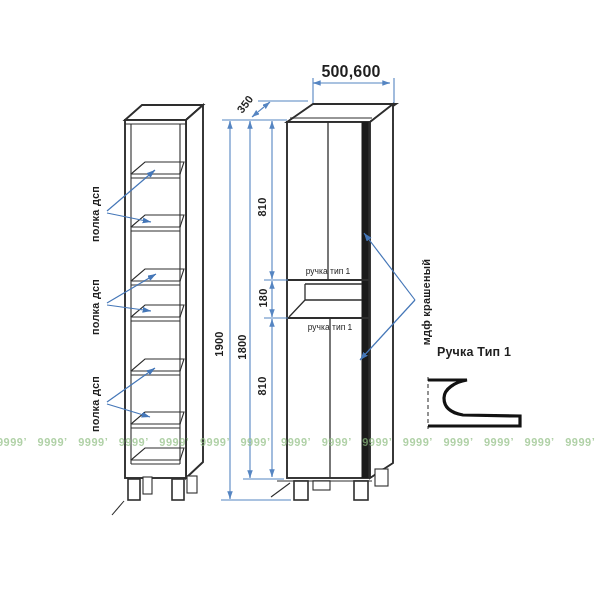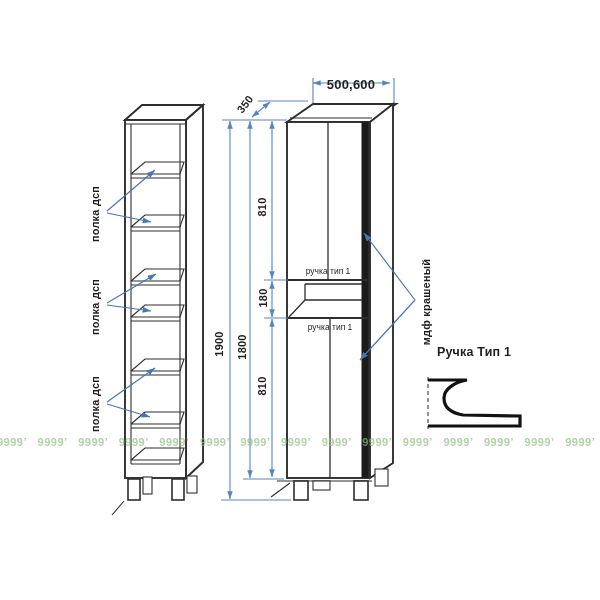--- a/index.html
+++ b/index.html
@@ -5,21 +5,21 @@
   html,body{margin:0;padding:0;background:#fff;}
   #stage{position:relative;width:600px;height:600px;background:#fff;overflow:hidden;
          font-family:"Liberation Sans",sans-serif;}
   #stage svg{position:absolute;left:0;top:0;}
   .lbl{position:absolute;transform:translate(-50%,-50%);white-space:nowrap;
        color:#1f1f1f;font-size:11px;font-weight:600;letter-spacing:.2px;}
   .rot{transform:translate(-50%,-50%) rotate(-90deg);}
   .rot52{transform:translate(-50%,-50%) rotate(-52deg);}
   .bold{font-weight:700;}
   .small{font-size:8.5px;font-weight:400;letter-spacing:0;}
-  .big{font-size:13px;margin-top:12px;}
+  .big{font-size:16px;}
   .title{font-size:12.5px;font-weight:700;}
   .ln{stroke:var(--line-dark,#2e2e2e);fill:none;stroke-width:1.3;stroke-linejoin:miter;}
   .lnw{stroke:var(--line-dark,#2e2e2e);fill:#fff;stroke-width:1.6;}
   .ln2{stroke-width:1.9;}
   .thin{stroke-width:1.1;}
   .dim{stroke:var(--dim-blue,#5585c2);fill:none;stroke-width:1.1;}
   .co{stroke:var(--callout-blue,#4577b8);fill:none;stroke-width:1.2;}
   .profile{stroke:#121212;stroke-width:3.2;fill:none;}
   .dash{stroke:#3a3a3a;stroke-width:1.1;fill:none;stroke-dasharray:4 3;}
   #wm{position:absolute;left:-3px;top:436px;width:606px;height:16px;overflow:hidden;

